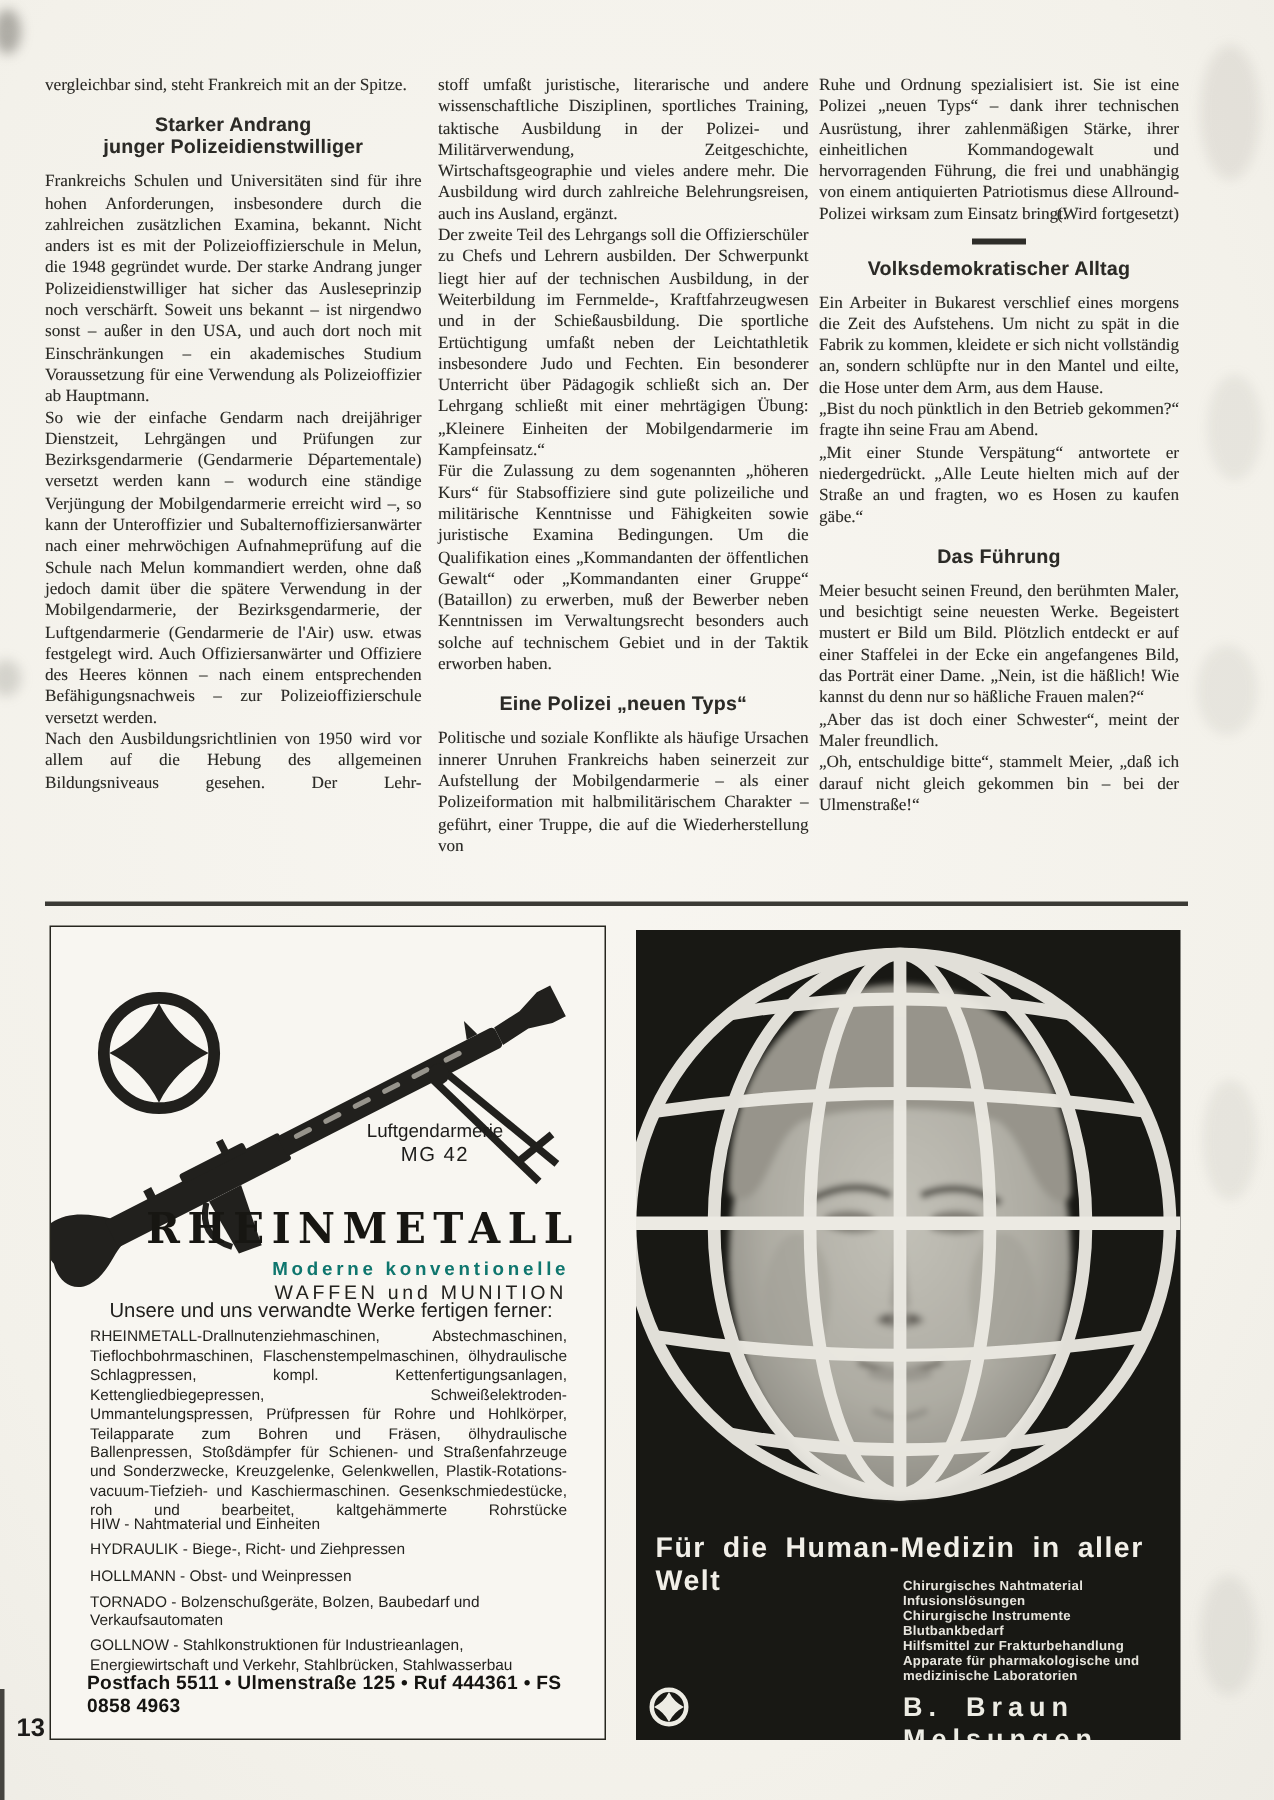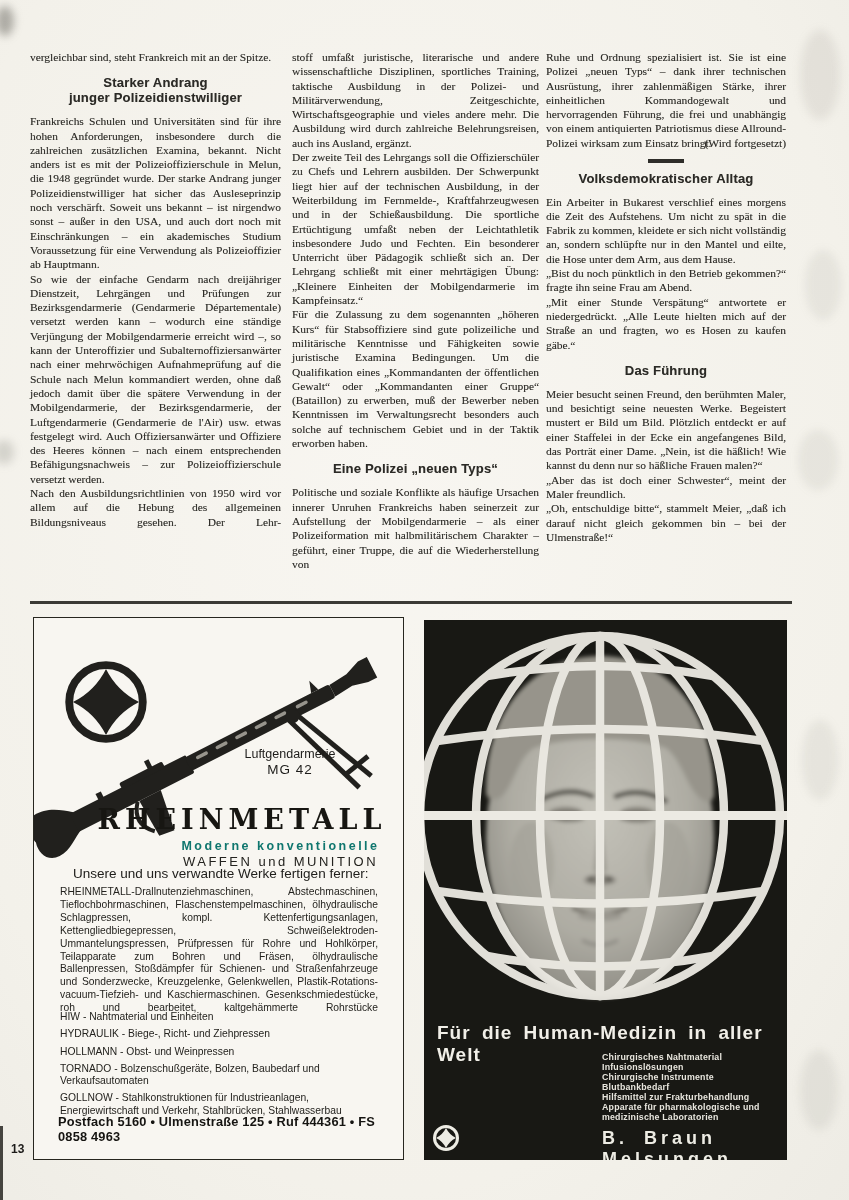--- a/index.html
+++ b/index.html
@@ -14,21 +14,21 @@
   #col3{left:546px;width:240px;}
   .col p{margin:0;}
   .runover{text-align-last:justify;}
   .head{font-family:"Liberation Sans",sans-serif;font-weight:bold;font-size:13px;line-height:15px;
         text-align:center;white-space:pre-line;margin:11px 0 9px;letter-spacing:0.2px;}
   .wf-note{text-align:right;margin-top:-14.3px;}
   .mini-rule{width:36px;height:3.5px;background:#2e2d29;margin:9px auto 7px;}
   
   #top-rule{position:absolute;left:30px;top:601px;width:762px;height:2.5px;background:#3b3a35;}
   #page-number{position:absolute;left:11px;top:1142px;font-family:"Liberation Sans",sans-serif;
-               font-weight:bold;font-size:12px;color:#1c1b19;}
+               font-weight:bold;font-size:17px;color:#1c1b19;}
   .smudge{position:absolute;border-radius:50%;filter:blur(4px);pointer-events:none;}
   #edge-strip{position:absolute;left:0;top:1126px;width:3px;height:74px;background:#45443f;}
   
   #ad-rh{position:absolute;left:33px;top:617px;width:371px;height:543px;border:1.5px solid #27261f;
          background:#f8f6f1;font-family:"Liberation Sans",sans-serif;color:#21201d;box-sizing:border-box;}
   #rh-logo{position:absolute;left:26px;top:38px;}
   #rh-gun{position:absolute;left:0;top:8px;}
   #rh-caption{position:absolute;left:198px;top:128px;width:116px;text-align:center;
               font-size:12.5px;line-height:16px;color:#1d1c1a;}
   #rh-caption .l2{font-size:13.5px;letter-spacing:1px;}
@@ -157,21 +157,21 @@
     <div id="rh-main">RHEINMETALL-Drallnutenziehmaschinen, Abstechmaschinen, Tieflochbohrmaschinen, Flaschenstempelmaschinen, ölhydraulische Schlagpressen, kompl. Kettenfertigungsanlagen, Kettengliedbiegepressen, Schweißelektroden-Ummantelungspressen, Prüfpressen für Rohre und Hohlkörper, Teilapparate zum Bohren und Fräsen, ölhydraulische Ballenpressen, Stoßdämpfer für Schienen- und Straßenfahrzeuge und Sonderzwecke, Kreuzgelenke, Gelenkwellen, Plastik-Rotations-vacuum-Tiefzieh- und Kaschiermaschinen. Gesenkschmiedestücke, roh und bearbeitet, kaltgehämmerte Rohrstücke</div>
 
     <div id="rh-lines">
       <div class="rh-line">HIW - Nahtmaterial und Einheiten</div>
       <div class="rh-line">HYDRAULIK - Biege-, Richt- und Ziehpressen</div>
       <div class="rh-line">HOLLMANN - Obst- und Weinpressen</div>
       <div class="rh-line">TORNADO - Bolzenschußgeräte, Bolzen, Baubedarf und Verkaufsautomaten</div>
       <div class="rh-line">GOLLNOW - Stahlkonstruktionen für Industrieanlagen, Energiewirtschaft und Verkehr, Stahlbrücken, Stahlwasserbau</div>
     </div>
 
-    <div id="rh-address">Postfach 5160 • Ulmenstraße 125 • Ruf 444361 • FS 0858 4963</div>
+    <div id="rh-address">Postfach 5511 • Ulmenstraße 125 • Ruf 444361 • FS 0858 4963</div>
   </div>
 
   <div id="ad-braun">
 
     <svg id="braun-globe" width="363" height="398" viewBox="0 0 363 398">
       <defs>
         <radialGradient id="headGrad" cx="50%" cy="42%" r="65%">
           <stop offset="0%" stop-color="#c3c1b8"></stop>
           <stop offset="60%" stop-color="#aeaca3"></stop>
           <stop offset="100%" stop-color="#86847c"></stop>

